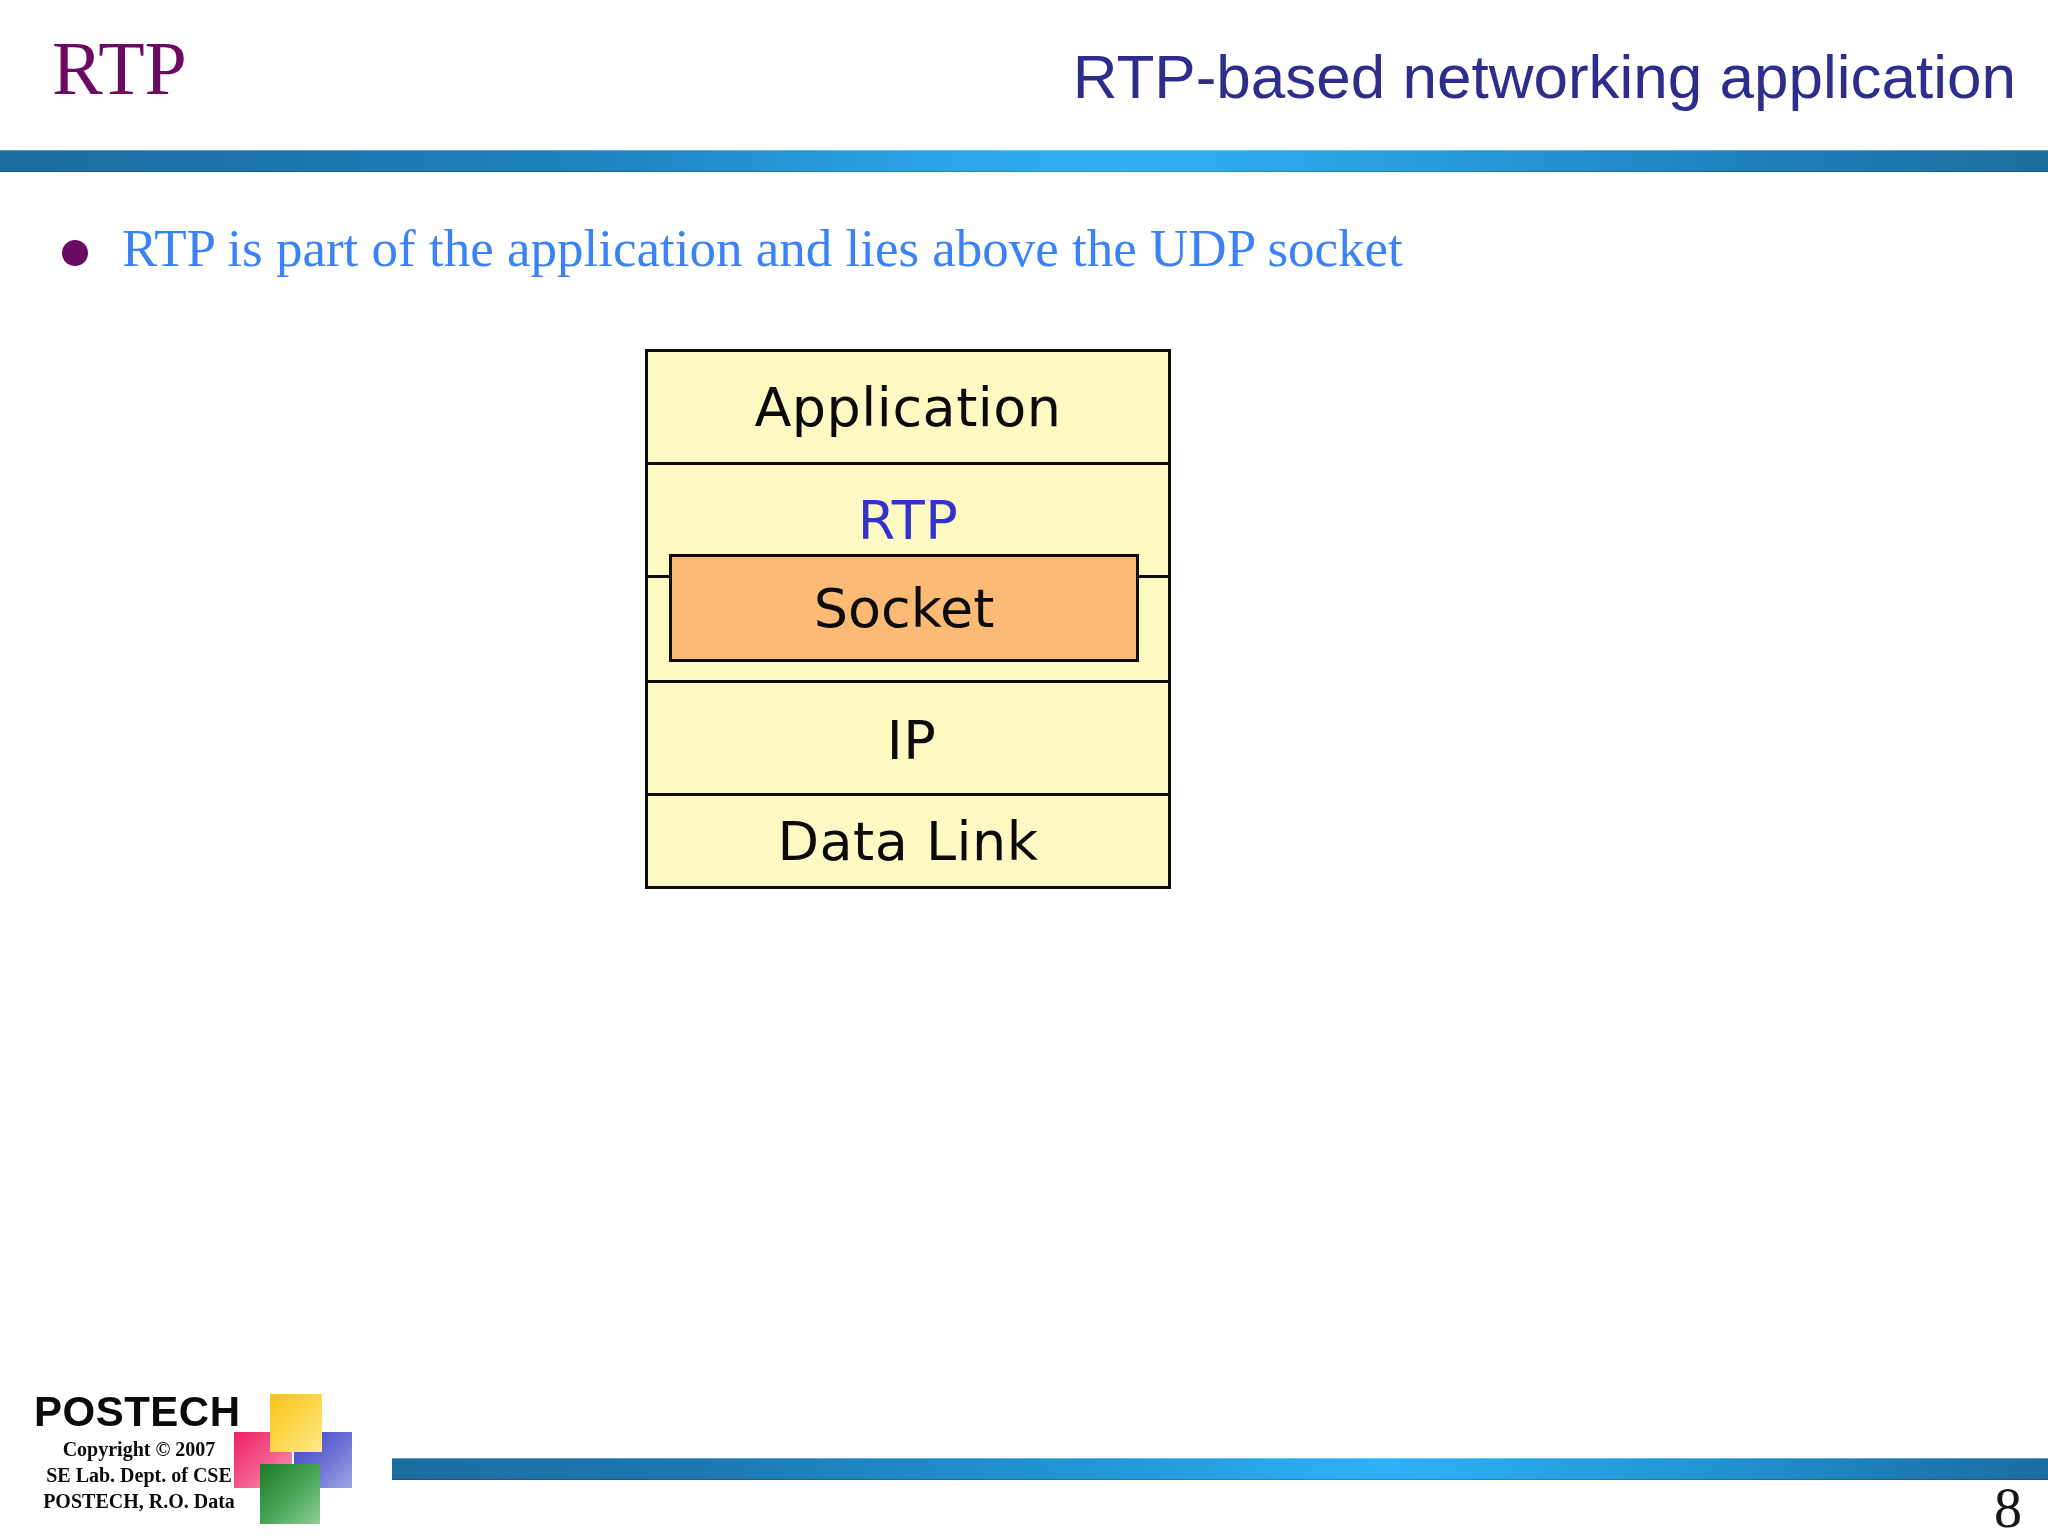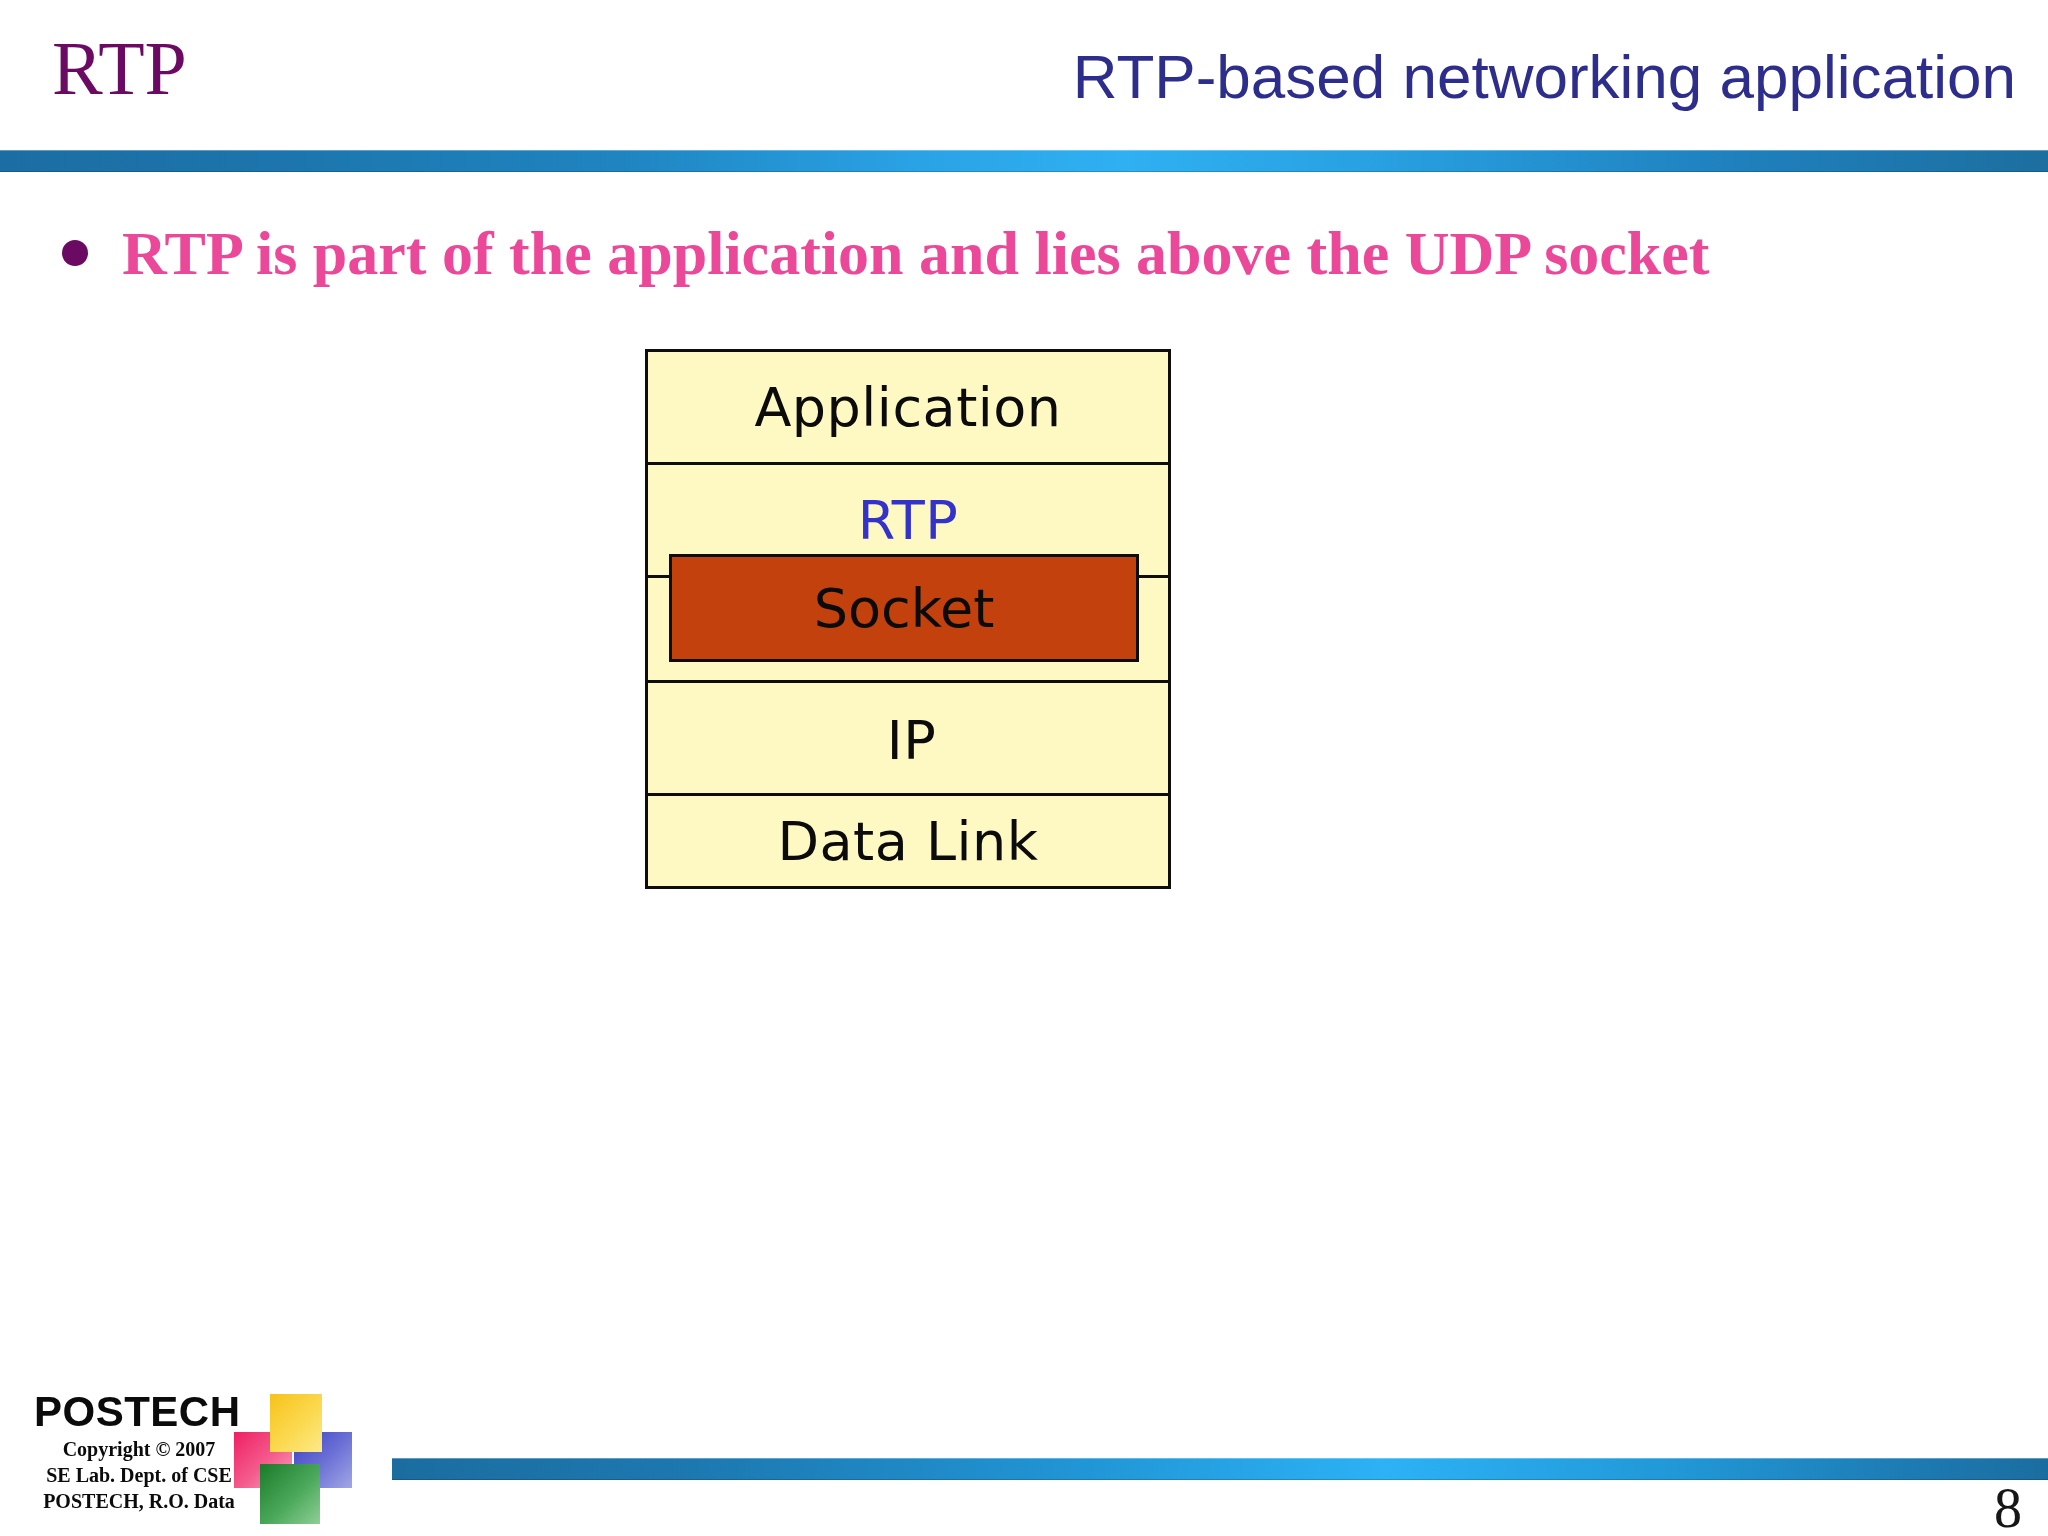--- a/index.html
+++ b/index.html
@@ -76,25 +76,24 @@
     width: 26px;
     height: 26px;
     border-radius: 50%;
     background: #6b0a62;
     margin-top: 22px;
     margin-right: 34px;
     flex: 0 0 auto;
   }
   #bullet-text {
     font-family: "Liberation Serif", serif;
-    font-size: 62px;
+    font-size: 53px;
     line-height: 1.15;
-    color: #ec4899;
+    color: #3b82f6;
     white-space: nowrap;
-    font-weight: bold;
   }
 
   
   #stack {
     position: absolute;
     left: 645px;
     top: 349px;
     width: 526px;
     height: 506px;
   }
@@ -123,21 +122,21 @@
   .layer.rtp .label { color: #3333cc; }
 
   #socket-box {
     position: absolute;
     left: 24px;
     top: 205px;
     width: 470px;
     height: 108px;
     box-sizing: border-box;
     border: 3px solid #0d0d0d;
-    background: #c2410c;
+    background: #fdba74;
     display: flex;
     align-items: center;
     justify-content: center;
     font-family: "DejaVu Sans", sans-serif;
     font-size: 54px;
     color: #0b0b0b;
     z-index: 5;
   }
 
   

